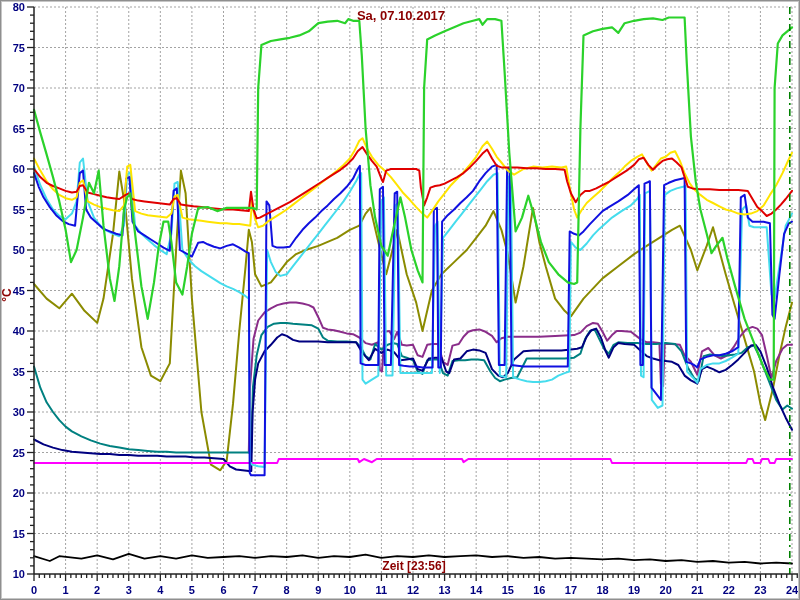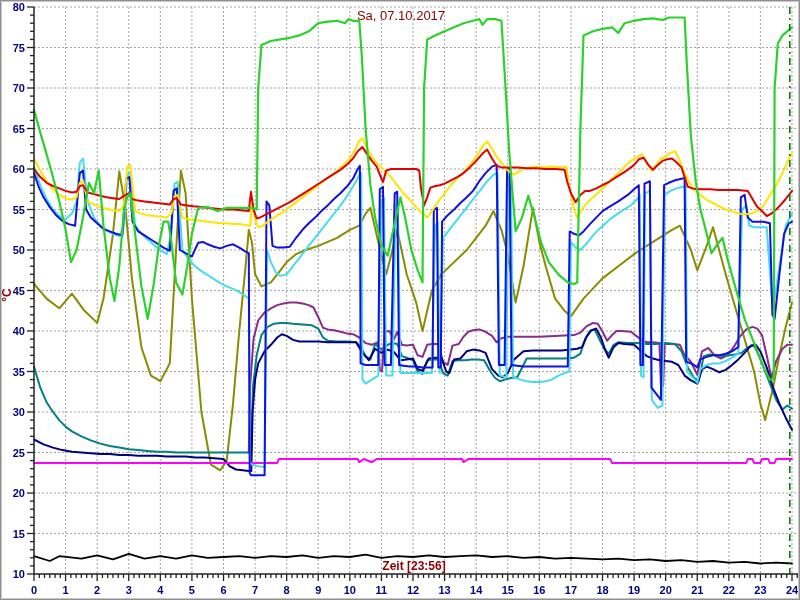--- a/index.html
+++ b/index.html
@@ -3,21 +3,21 @@
 <meta charset="utf-8">
 <style>
   html,body{margin:0;padding:0;background:#d8d8d8;}
   .screen{
     position:relative;width:800px;height:600px;background:#ffffff;
     box-sizing:border-box;border:1px solid #8f8f8f;outline:1px solid #c6c6c6;outline-offset:-2px;
     font-family:"Liberation Sans",sans-serif;overflow:hidden;
   }
   .chart-title{
     position:absolute;top:7px;left:0;width:800px;text-align:center;
-    font-size:13px;font-weight:normal;color:#8b0000;letter-spacing:0px;pointer-events:none;
+    font-size:13px;font-weight:bold;color:#8b0000;letter-spacing:0px;pointer-events:none;
   }
   .x-axis-title{
     position:absolute;top:558px;left:33px;width:760px;text-align:center;
     font-size:12px;font-weight:bold;color:#8b0000;pointer-events:none;
   }
   .y-axis-unit{
     position:absolute;top:287px;left:-7px;width:26px;text-align:center;
     font-size:12px;font-weight:bold;color:#8b0000;
     transform:rotate(-90deg);pointer-events:none;
   }

